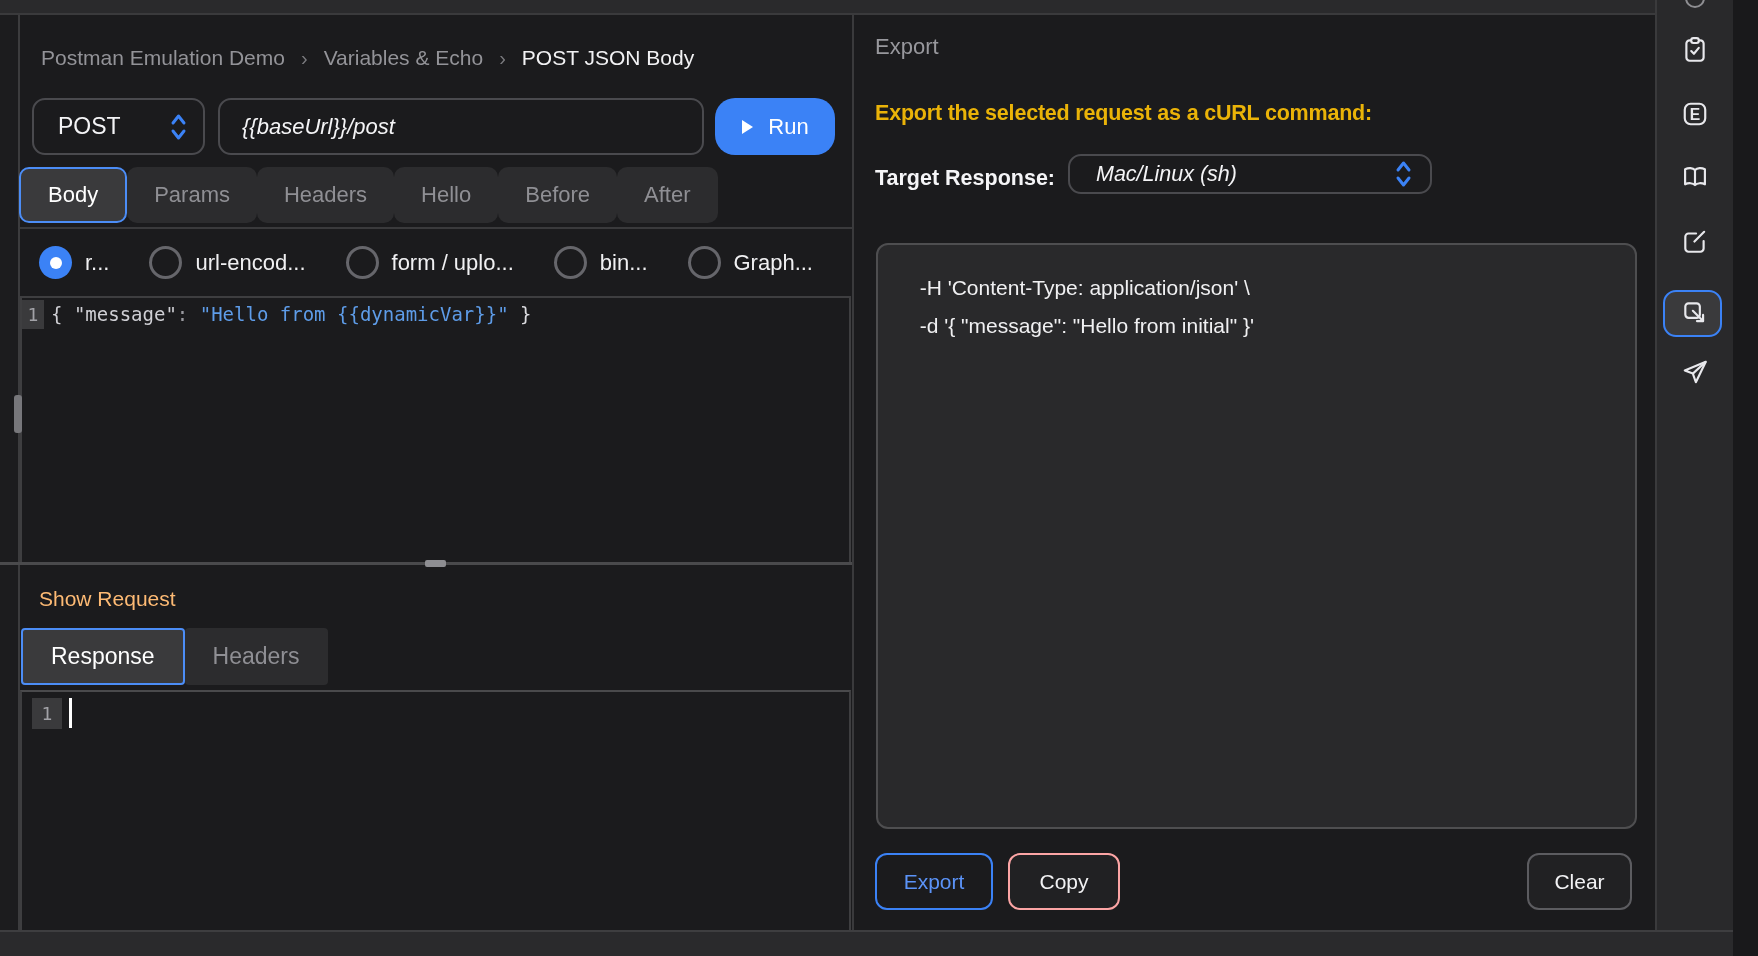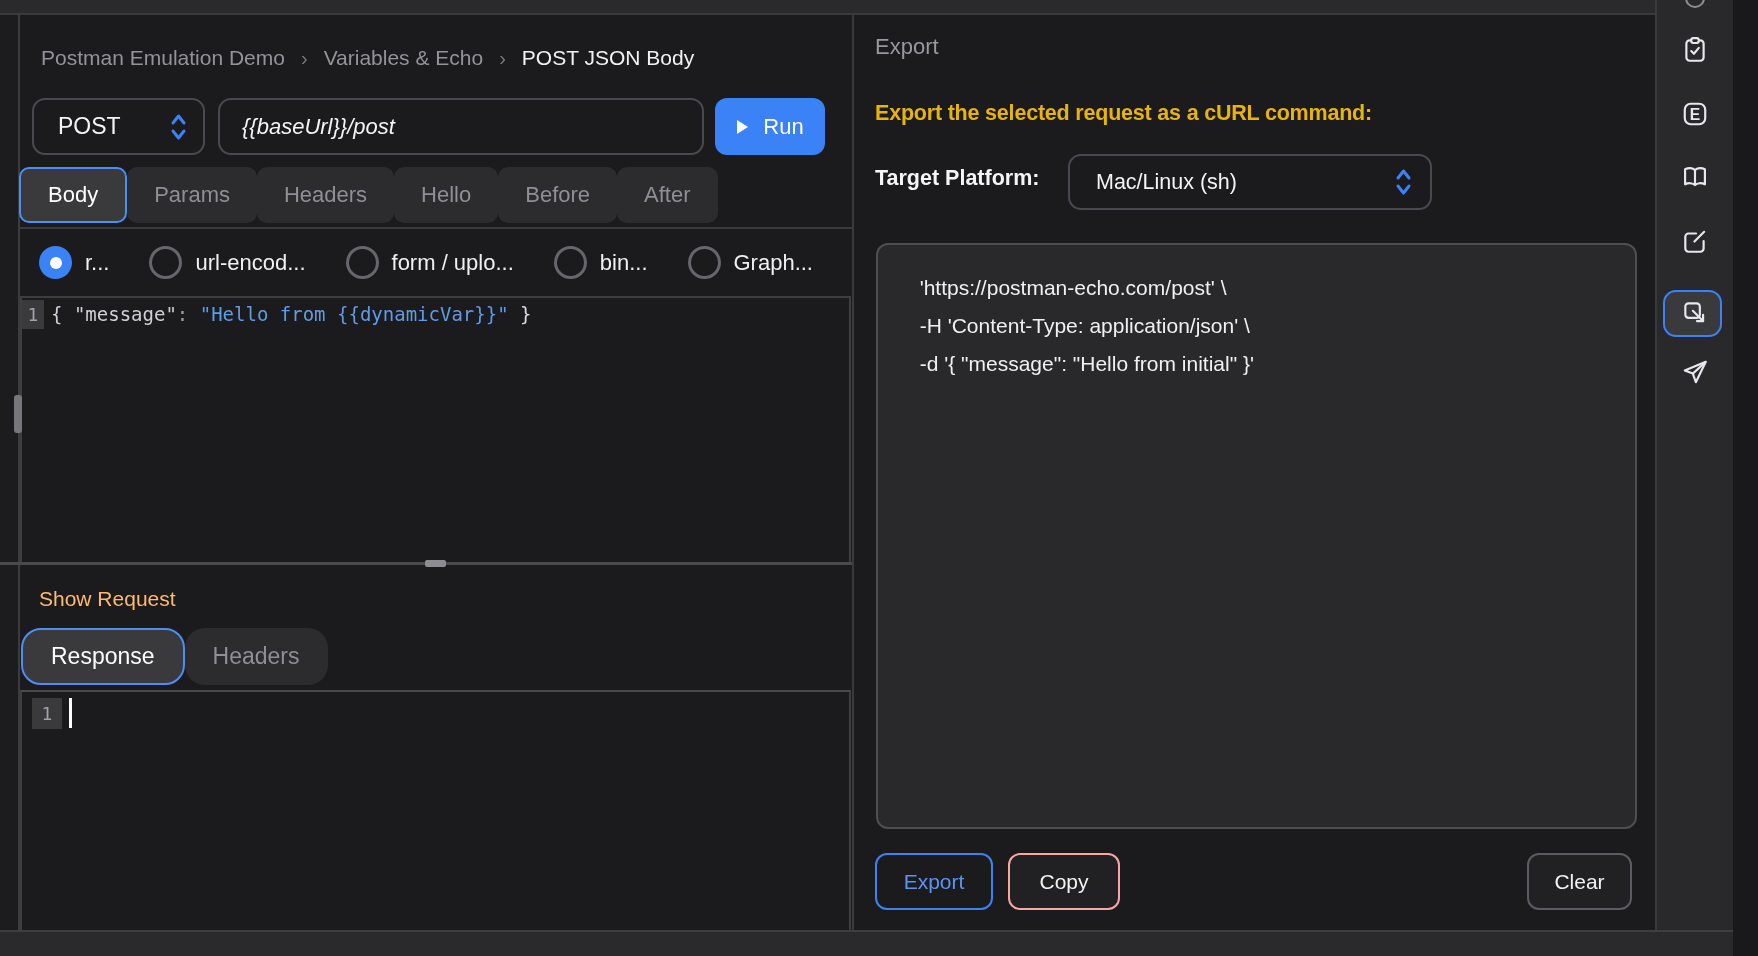--- a/index.html
+++ b/index.html
@@ -20,21 +20,21 @@
   .crumb{color:#939398;}
   .crumb.current{color:#f2f2f4;}
   .crumb-sep{color:#7a7a7e;font-size:20px;}
 
   
   .field{border:2px solid #4a4a4e;border-radius:13px;background:transparent;display:flex;align-items:center;box-sizing:border-box;}
   .method-select{left:32px;top:98px;width:173px;height:57px;justify-content:space-between;padding:0 16px 0 24px;cursor:pointer;}
   .method-select .val{font-size:23px;color:#f4f4f6;}
   .url-input{left:218px;top:98px;width:486px;height:57px;padding:0 22px;font-style:italic;}
   .url-input .val{font-size:22px;color:#f4f4f6;}
-  .run-btn{left:715px;top:98px;width:110px;height:57px;background:#3b82f6;border-radius:12px;
+  .run-btn{left:715px;top:98px;width:120px;height:57px;background:#3b82f6;border-radius:20px;
            display:flex;align-items:center;justify-content:center;gap:14px;cursor:pointer;}
   .run-btn .lbl{font-size:22px;color:#ffffff;}
 
   
   .tab-row{display:flex;gap:0;}
   .req-tabs{left:19px;top:167px;height:56px;}
   .tab{display:flex;align-items:center;justify-content:center;padding:0 27px;border-radius:10px;
        background:#2c2c2e;color:#8f8f94;font-size:22px;box-sizing:border-box;cursor:pointer;}
   .tab.active{background:#3a3a3c;color:#ffffff;border:2px solid #4c8df6;}
   .tabs-line{left:20px;top:227px;width:832px;height:2px;background:#3a3a3c;}
@@ -56,32 +56,32 @@
   .seg-punct{color:#cfcfd4;}
   .seg-colon{color:#9a9aa0;}
   .seg-string{color:#5e9ce8;}
   .seg-close{color:#dcdce0;}
 
   .divider1{left:0;top:562px;width:852px;height:3px;background:#4a4a4c;z-index:2;}
   .divider-handle{left:425px;top:560px;width:21px;height:7px;background:#8e8e92;border-radius:2px;z-index:3;cursor:row-resize;}
 
   .show-request{left:39px;top:587px;font-size:21px;color:#fdba74;}
   .resp-tabs{left:21px;top:628px;height:57px;}
-  .resp-tabs .tab{font-size:23px;padding:4px 28px;border-radius:20px;}
+  .resp-tabs .tab{font-size:23px;padding:4px 28px;border-radius:4px;}
   .editor2{left:20px;top:690px;width:831px;height:240px;border-top:2px solid #4a4a4c;border-bottom:none;}
   .editor2 .gutter{width:30px;height:31px;margin-left:10px;margin-right:7px;}
   .editor2 .code-line{height:34px;margin-top:4px;}
   .cursor{width:3px;height:30px;background:#ffffff;animation:blink 1.1s steps(1) infinite;}
   @keyframes blink{50%{opacity:0;}}
 
   
   .export-title{left:875px;top:34px;font-size:22px;color:#98989d;}
   .export-desc{left:875px;top:101px;font-size:21.5px;font-weight:bold;color:#eab308;letter-spacing:-0.2px;}
   .tp-label{left:875px;top:166px;font-size:21.5px;font-weight:bold;color:#f5f5f7;}
-  .tp-select{left:1068px;top:154px;width:364px;height:56px;justify-content:space-between;padding:0 18px 0 26px;cursor:pointer;}
+  .tp-select{left:1068px;top:154px;width:364px;height:40px;justify-content:space-between;padding:0 18px 0 26px;cursor:pointer;font-style:italic;}
   .tp-select .val{font-size:21.5px;color:#f4f4f6;}
   .curl-block{left:876px;top:243px;width:761px;height:586px;background:#29292b;border:2px solid #4e4e50;
               border-radius:12px;box-sizing:border-box;padding:24px 30px;}
   .curl-line{font-size:21px;line-height:38px;color:#f0f0f2;white-space:pre;}
 
   .btn{display:flex;align-items:center;justify-content:center;height:57px;border-radius:12px;
        box-sizing:border-box;font-size:21px;cursor:pointer;background:transparent;}
   .btn-export{left:875px;top:853px;width:118px;border:2px solid #3b82f6;color:#5b93f8;}
   .btn-copy{left:1008px;top:853px;width:112px;border:2px solid #fca5a5;color:#f2f2f4;background:#212123;}
   .btn-clear{left:1527px;top:853px;width:105px;border:2px solid #5c5c60;color:#f2f2f4;background:#212123;}
@@ -183,33 +183,32 @@
   </div>
   <div class="abs editor editor2">
     <div class="code-line">
       <span class="gutter">1</span>
       <span class="cursor"></span>
     </div>
   </div>
 
   <div class="abs export-title">Export</div>
   <div class="abs export-desc">Export the selected request as a cURL command:</div>
-  <div class="abs tp-label">Target Platform:</div>
+  <div class="abs tp-label">Target Response:</div>
   <div class="abs field tp-select">
     <span class="val">Mac/Linux (sh)</span>
     <span>
       <svg width="17" height="32" viewBox="0 0 17 32">
         <polyline points="3,12 8.5,5 14,12" fill="none" stroke="#3b82f6" stroke-width="3" stroke-linecap="round" stroke-linejoin="round"></polyline>
         <polyline points="3,20 8.5,27 14,20" fill="none" stroke="#3b82f6" stroke-width="3" stroke-linecap="round" stroke-linejoin="round"></polyline>
       </svg>
     </span>
   </div>
 
   <div class="abs curl-block">
-    <div class="curl-line">  'https://postman-echo.com/post' \</div>
     <div class="curl-line">  -H 'Content-Type: application/json' \</div>
     <div class="curl-line">  -d '{ "message": "Hello from initial" }'</div>
   </div>
 
   <div class="abs btn btn-export">Export</div>
   <div class="abs btn btn-copy">Copy</div>
   <div class="abs btn btn-clear">Clear</div>
 
   <div class="abs sidebar"></div>
   <div class="abs right-strip"></div>

